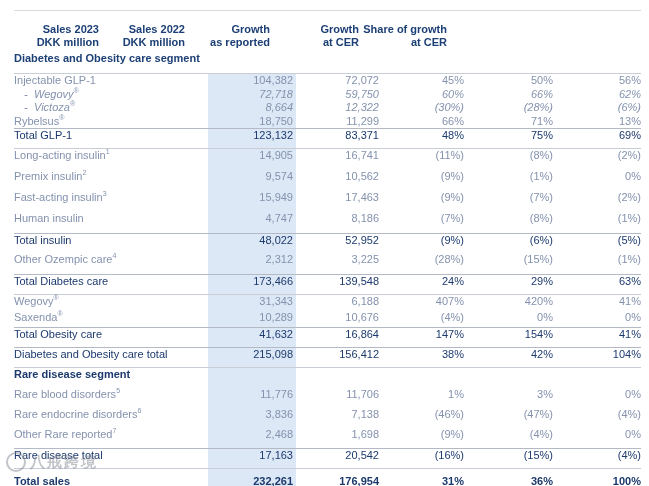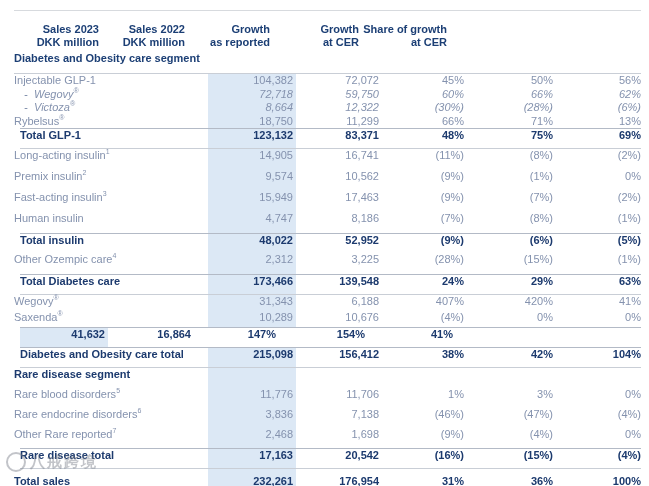--- a/index.html
+++ b/index.html
@@ -14,21 +14,21 @@
   .c5{width:89px;text-align:right;}
   .c6{width:88px;text-align:right;}
   .band{background:#dce8f5;}
   .hdr{display:flex;align-items:flex-end;height:38px;padding-bottom:3px;color:#1c3f75;font-weight:bold;font-size:11px;line-height:13px;}
   .hdr .c{white-space:pre-line;margin-top:44px;}
   .seg-title{height:21px;border-bottom:1px solid #c9ced6;color:#1c3f75;font-weight:600;font-size:11px;}
   .seg-title2{height:20px;color:#1c3a6e;font-weight:bold;}
   .tight{height:13.5px;}
   .reg{height:21px;}
   .it{font-style:italic;}
-  .total{height:19px;font-weight:bold;color:#1c3a6e;border-top:1px solid #b3bac6;margin-left:6px;}
+  .total{height:19px;font-weight:normal;color:#1c3a6e;border-top:1px solid #b3bac6;}
   .bb{border-bottom:1px solid #c9ced6;}
   .grand{height:20px;font-weight:bold;color:#1c3a6e;border-bottom:1px solid #b3bac6;}
   .spacer{height:6px;}
   .bullet{display:inline-block;margin-left:10px;width:10px;}
   sup{font-size:7px;line-height:0;}
   .wm{position:absolute;left:6px;top:452px;color:rgba(120,125,135,0.45);font-size:15px;font-weight:bold;letter-spacing:2px;display:flex;align-items:center;gap:4px;pointer-events:none;}
   .wm .ring{width:16px;height:16px;border:2px solid rgba(120,125,135,0.45);border-radius:50%;display:inline-block;}
 </style>
 </head>
 <body>
@@ -172,20 +172,21 @@
   <div class="row tight" style="height:16px">
     <div class="c c-label"><span>Saxenda</span><sup>®</sup></div>
     <div class="c c2 band">10,289</div>
     <div class="c c3">10,676</div>
     <div class="c c4">(4%)</div>
     <div class="c c5">0%</div>
     <div class="c c6">0%</div>
   </div>
 
   <div class="row total">
+    <div class="c c-label"><span>Total Obesity care</span></div>
     <div class="c c2 band">41,632</div>
     <div class="c c3">16,864</div>
     <div class="c c4">147%</div>
     <div class="c c5">154%</div>
     <div class="c c6">41%</div>
   </div>
 
   <div class="row total bb">
     <div class="c c-label"><span>Diabetes and Obesity care total</span></div>
     <div class="c c2 band">215,098</div>

